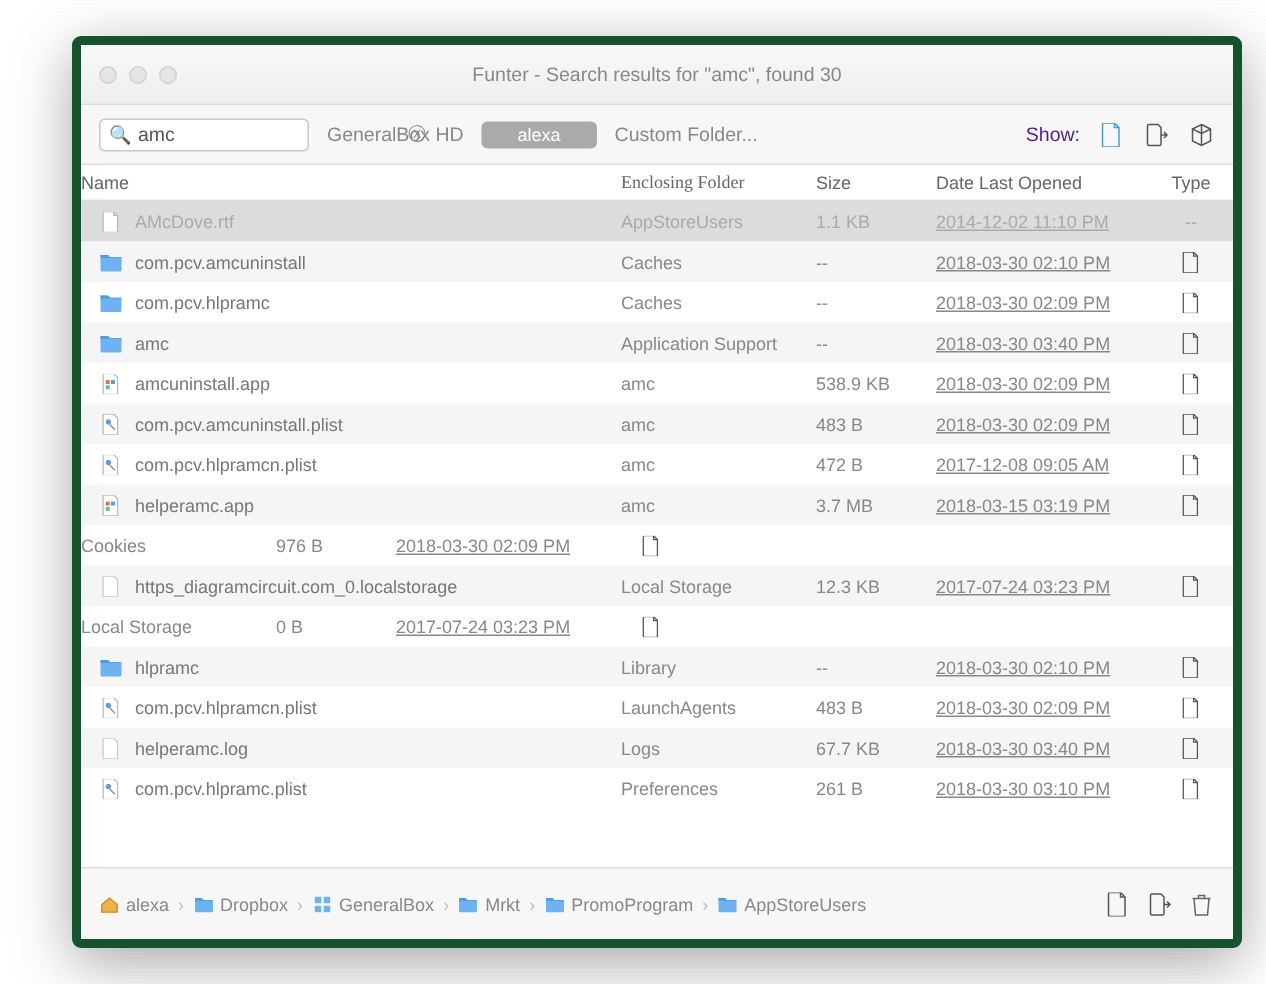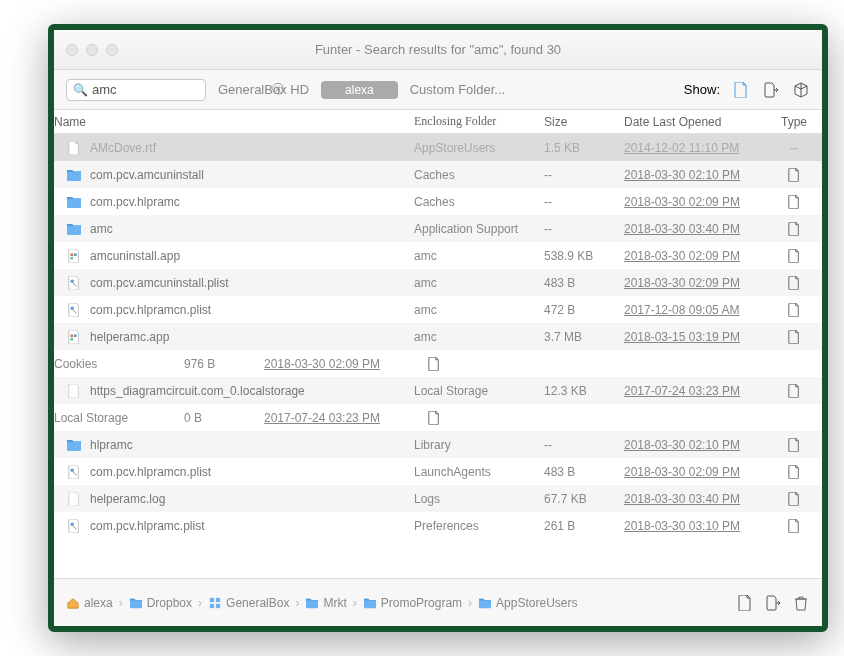--- a/index.html
+++ b/index.html
@@ -9,21 +9,21 @@
 .traffic { display: flex; gap: 8px; padding-left: 12px; }
 .traffic span { width: 12px; height: 12px; border-radius: 50%; background: #e5e5e5; border: 1px solid #d0d0d0; }
 .title { position: absolute; left: 0; right: 0; text-align: center; color: #888; font-size: 13px; }
 .toolbar { height: 40px; display: flex; align-items: center; padding: 0 12px; gap: 12px; background: #f7f7f7; border-bottom: 1px solid #dcdcdc; }
 .search { display: flex; align-items: center; width: 140px; height: 22px; background: #fff; border: 1px solid #c8c8c8; border-radius: 4px; padding: 0 6px; gap: 4px; }
 .search input { flex: 1; border: none; outline: none; font-size: 13px; color: #555; background: transparent; }
 .search .mag, .search .clear { color: #888; font-size: 12px; }
 .loc { color: #888; font-size: 13px; }
 .pill { background: #aaa; color: #fff; padding: 2px 24px; border-radius: 4px; font-size: 12px; }
 .flex-spacer { flex: 1; }
-.show-label { color: #000000; }
+.show-label { color: #4c1d95; }
 .icon-btn { width: 18px; height: 18px; display: inline-flex; align-items: center; justify-content: center; }
 .headers { display: flex; height: 24px; background: #fff; border-bottom: 1px solid #e0e0e0; color: #666; font-size: 12px; }
 .col-name { width: 360px; display: flex; align-items: center; }
 .col-folder { width: 130px; display: flex; align-items: center; font-family: Liberation Serif, serif; }
 .col-size { width: 80px; display: flex; align-items: center; }
 .col-date { width: 150px; display: flex; align-items: center; text-align: center; }
 .col-type { width: 40px; display: flex; align-items: center; justify-content: center; }
 .rows { flex: 1; overflow-y: auto; background: #fff; }
 .row { display: flex; height: 27px; align-items: center; font-size: 12px; }
 .row:nth-child(odd) { background: #fff; }
@@ -151,21 +151,21 @@
       <div class="row selected">
         <div class="cell name">
           <span class="ficon">
             <svg width="16" height="14">
               <use href="#i-file"></use>
             </svg>
           </span>
           <span>AMcDove.rtf</span>
         </div>
         <div class="cell folder">AppStoreUsers</div>
-        <div class="cell size">1.5 KB</div>
+        <div class="cell size">1.1 KB</div>
         <div class="cell date">2014-12-02 11:10 PM</div>
         <div class="cell type">--</div>
       </div>
       <div class="row">
         <div class="cell name">
           <span class="ficon">
             <svg width="16" height="14">
               <use href="#i-folder"></use>
             </svg>
           </span>

